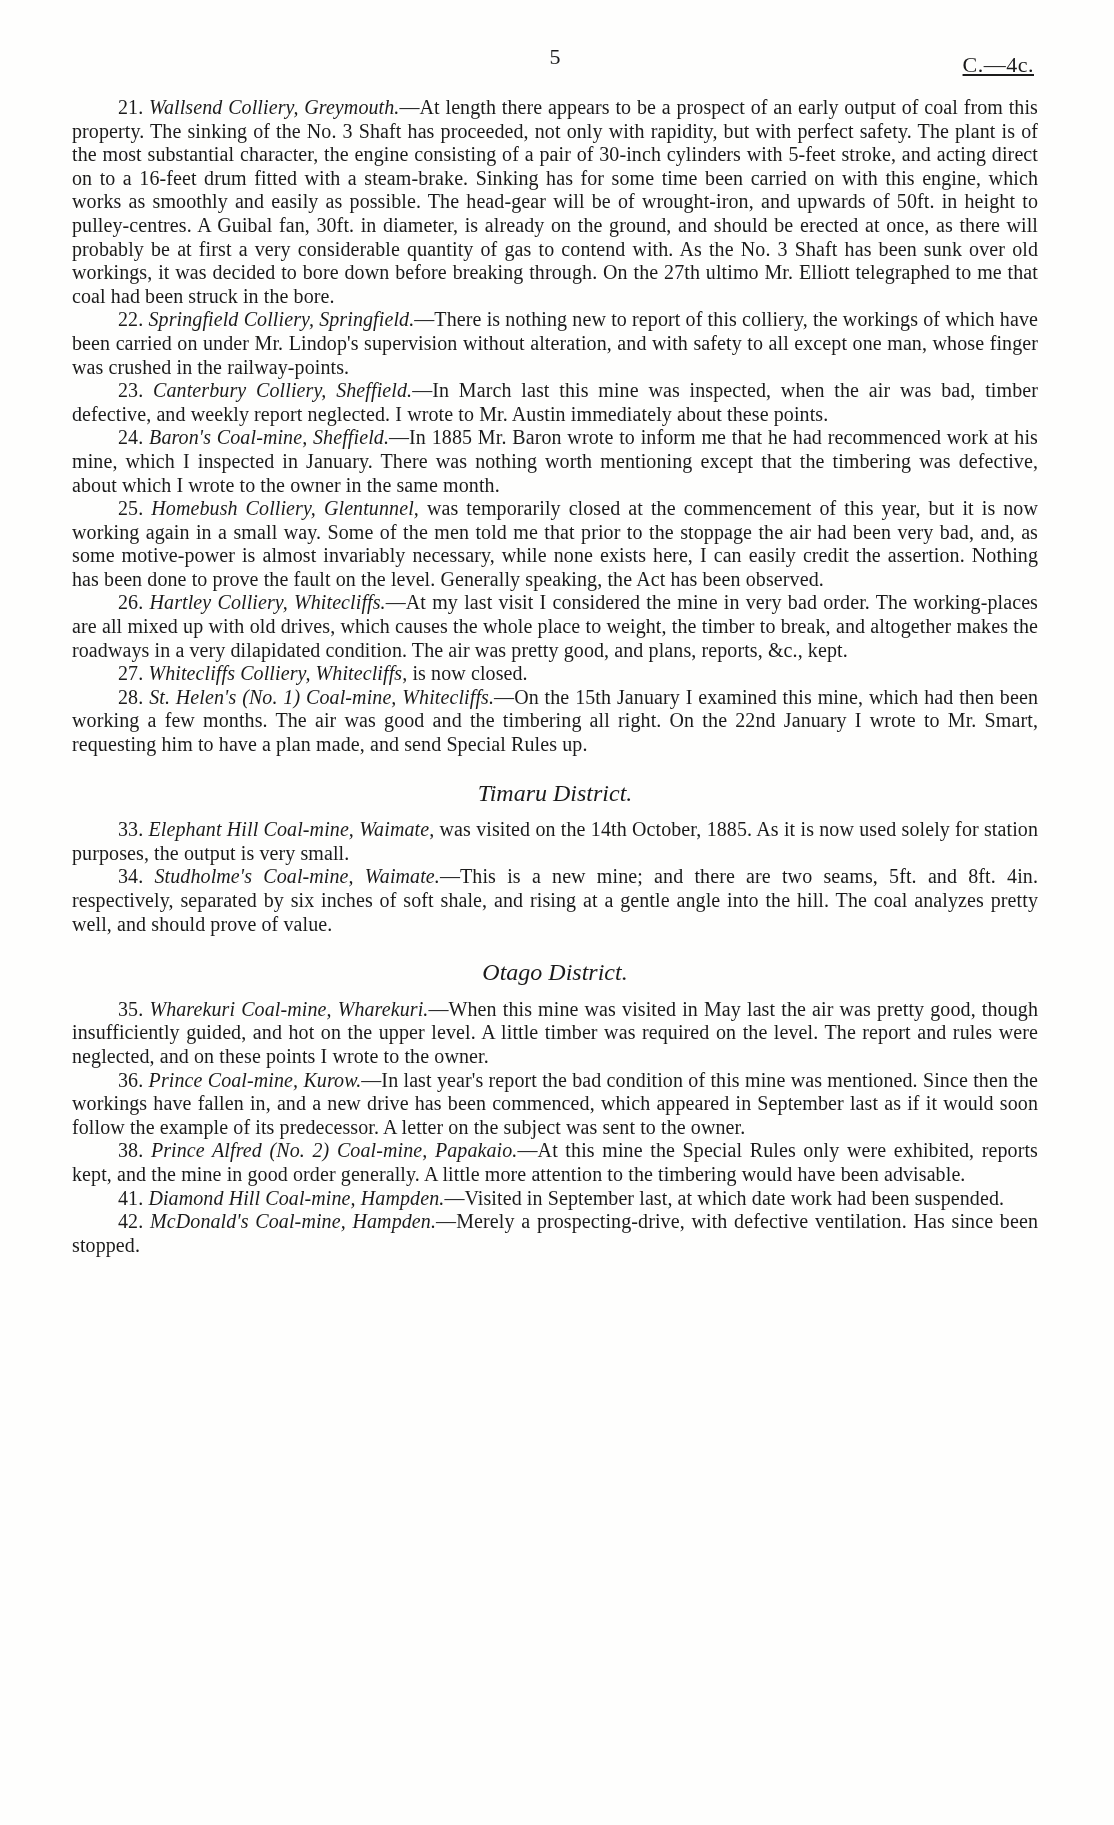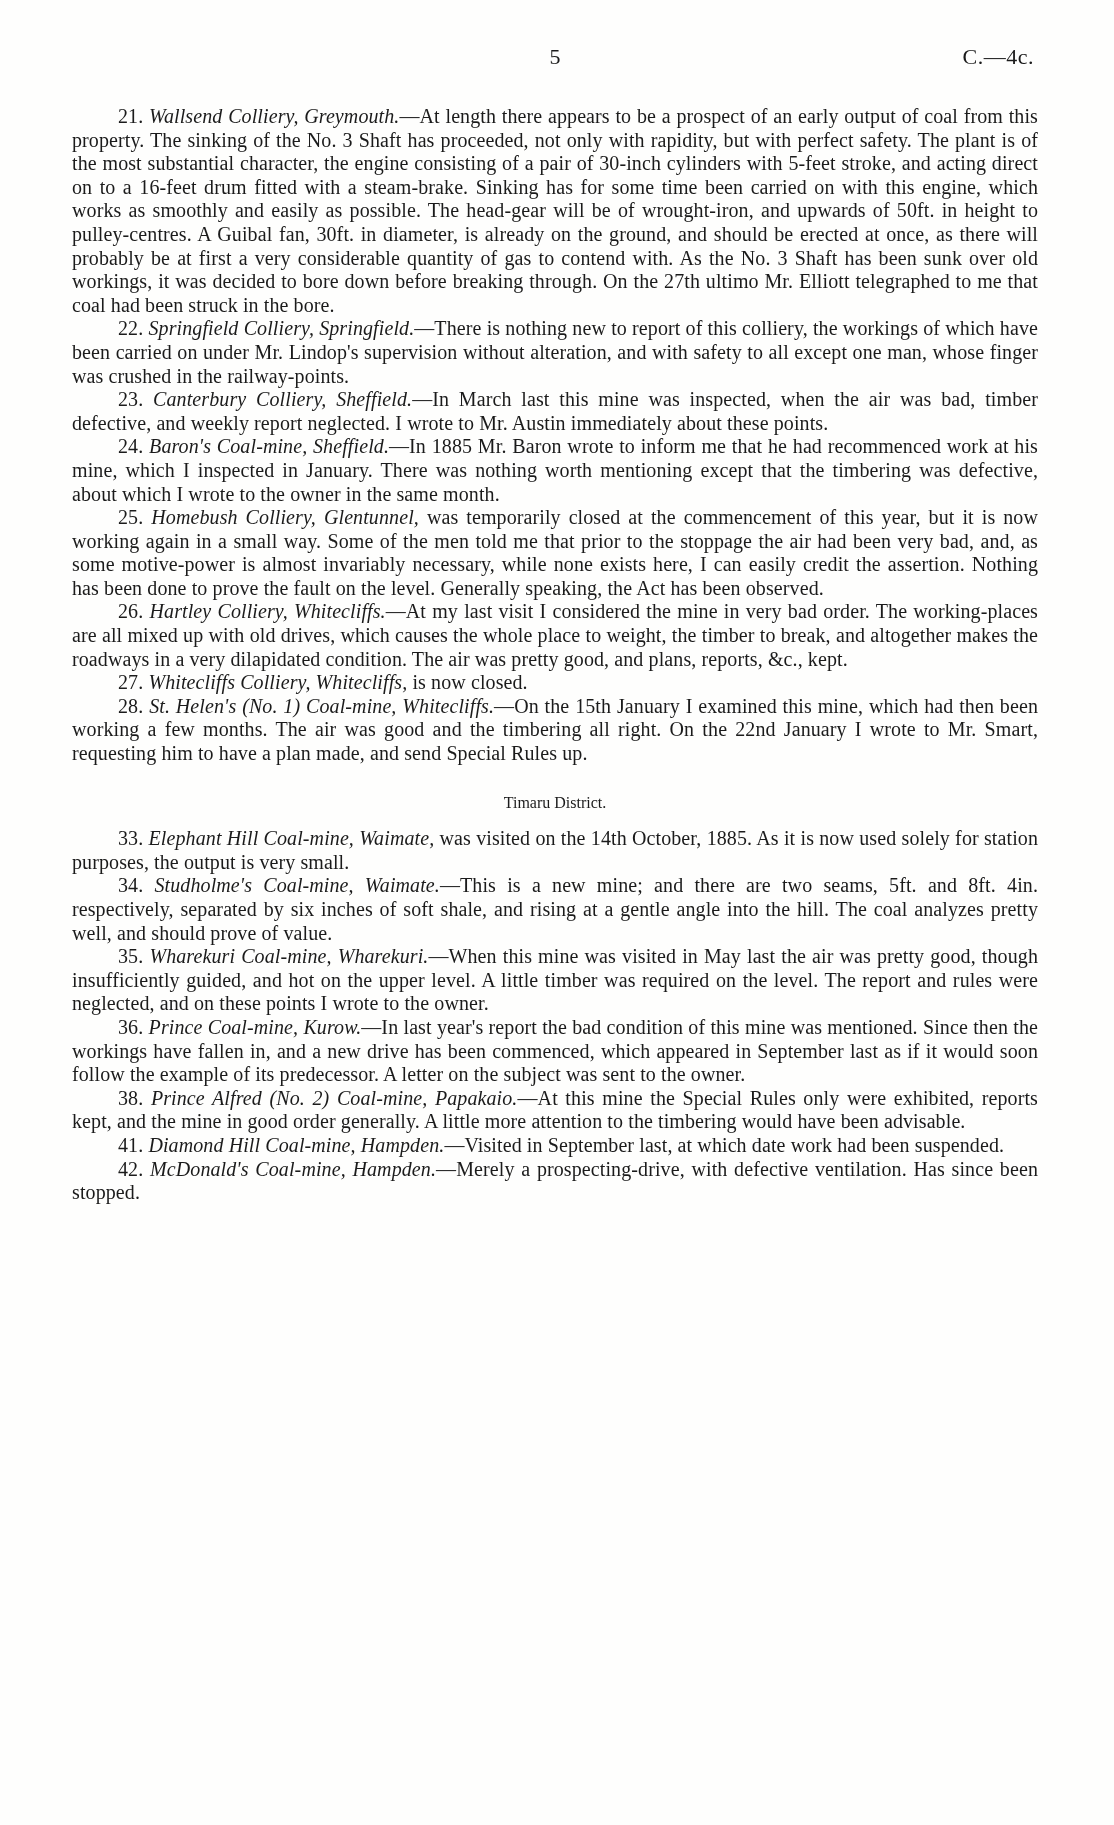--- a/index.html
+++ b/index.html
@@ -27,38 +27,40 @@
   }
   .page-num {
     position: absolute;
     left: 50%;
     transform: translateX(-50%);
     top: 0;
   }
   .doc-ref {
     position: absolute;
     right: 4px;
-    top: 0;
+    top: 8px;
     letter-spacing: 0.5px;
+    text-decoration: underline;
   }
   .content {
-    margin-top: 29px;
+    margin-top: 20px;
     width: 966px;
   }
   .para {
     margin: 0;
     font-size: 20px;
     line-height: 23.6px;
     text-align: justify;
     text-indent: 46px;
     letter-spacing: 0.1px;
   }
   .mine { font-style: italic; }
   .district-heading {
-    font-size: 16px;
+    font-size: 24px;
+    font-style: italic;
     text-align: center;
     margin: 25px 0 13px 0;
     line-height: 23.6px;
   }
 </style>
 </head>
 <body>
 
 <div class="sheet">
 
@@ -85,20 +87,21 @@
 
     <p class="para"><span>28. </span><em class="mine">St. Helen's (No. 1) Coal-mine, Whitecliffs.</em><span>—On the 15th January I examined this mine, which had then been working a few months.  The air was good and the timbering all right.  On the 22nd January I wrote to Mr. Smart, requesting him to have a plan made, and send Special Rules up.</span></p>
 
 
     <div class="district-heading">Timaru District.</div>
 
     <p class="para"><span>33. </span><em class="mine">Elephant Hill Coal-mine, Waimate,</em><span> was visited on the 14th October, 1885.  As it is now used solely for station purposes, the output is very small.</span></p>
 
     <p class="para"><span>34. </span><em class="mine">Studholme's Coal-mine, Waimate.</em><span>—This is a new mine; and there are two seams, 5ft. and 8ft. 4in. respectively, separated by six inches of soft shale, and rising at a gentle angle into the hill.  The coal analyzes pretty well, and should prove of value.</span></p>
 
+    <div class="district-heading">Otago District.</div>
 
     <p class="para"><span>35. </span><em class="mine">Wharekuri Coal-mine, Wharekuri.</em><span>—When this mine was visited in May last the air was pretty good, though insufficiently guided, and hot on the upper level.  A little timber was required on the level.  The report and rules were neglected, and on these points I wrote to the owner.</span></p>
 
     <p class="para"><span>36. </span><em class="mine">Prince Coal-mine, Kurow.</em><span>—In last year's report the bad condition of this mine was mentioned.  Since then the workings have fallen in, and a new drive has been commenced, which appeared in September last as if it would soon follow the example of its predecessor.  A letter on the subject was sent to the owner.</span></p>
 
 
     <p class="para"><span>38. </span><em class="mine">Prince Alfred (No. 2) Coal-mine, Papakaio.</em><span>—At this mine the Special Rules only were exhibited, reports kept, and the mine in good order generally.  A little more attention to the timbering would have been advisable.</span></p>
 
 
 

